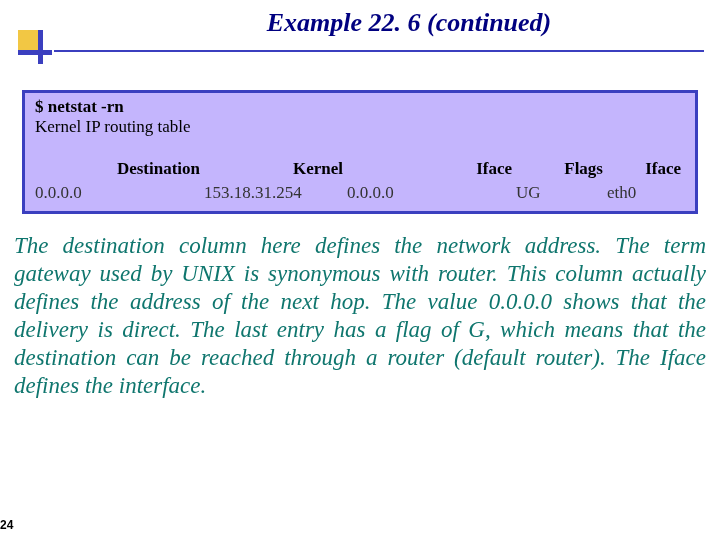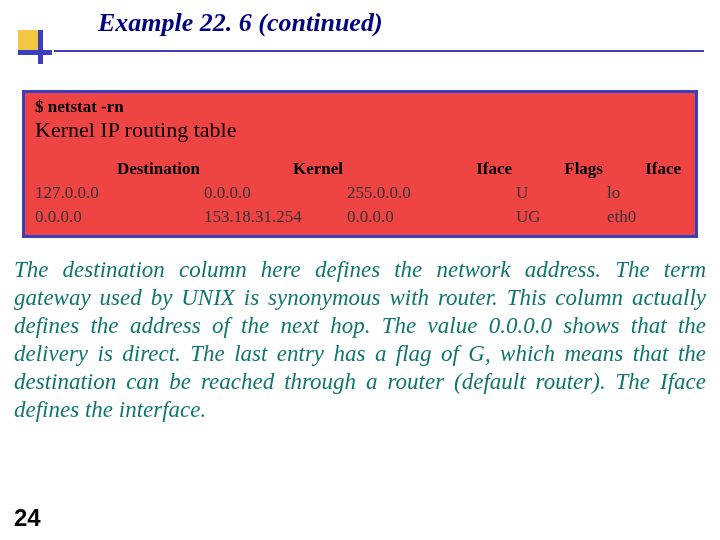--- a/index.html
+++ b/index.html
@@ -9,20 +9,21 @@
     background: #ffffff;
     font-family: "Times New Roman", Times, serif;
     position: relative;
     overflow: hidden;
   }
   .header {
     position: relative;
     height: 72px;
     padding-left: 98px;
     padding-top: 8px;
+    text-align: center;
   }
   .title {
     font-size: 26px;
     font-style: italic;
     font-weight: bold;
     color: #000080;
   }
   .bullet-icon {
     position: absolute;
     left: 18px;
@@ -56,34 +57,34 @@
     left: 54px;
     right: 16px;
     top: 50px;
     height: 2px;
     background: #3b3fbf;
   }
 
   .table-frame {
     margin: 18px 22px 0 22px;
     border: 3px solid #3b3fbf;
-    background: #ef4444;
+    background: #c4b5fd;
     padding: 4px 10px 6px 10px;
   }
   .cmd {
     font-family: "Times New Roman", Times, serif;
     font-weight: bold;
     font-size: 17px;
     color: #000;
   }
   .subcaption {
     font-family: "Times New Roman", Times, serif;
-    font-size: 22px;
+    font-size: 17px;
     color: #000;
-    margin-bottom: 14px;
+    margin-bottom: 20px;
   }
   table {
     width: 100%;
     border-collapse: collapse;
     font-family: "Times New Roman", Times, serif;
     font-size: 17px;
   }
   th {
     text-align: right;
     font-weight: bold;
@@ -104,24 +105,24 @@
     margin: 18px 14px 0 14px;
     font-size: 23px;
     font-style: italic;
     line-height: 1.22;
     text-align: justify;
     color: #0f766e;
   }
 
   .page-num {
     position: absolute;
-    left: 14px;
+    left: 0;
     bottom: 8px;
     font-family: Arial, Helvetica, sans-serif;
-    font-size: 24px;
+    font-size: 12px;
     font-weight: bold;
     color: #000;
   }
 </style>
 </head>
 <body>
 
 <div class="header">
   <div class="bullet-icon">
     <div class="sq-y"></div>
@@ -140,27 +141,20 @@
       <tr>
         <th class="col-dest">Destination</th>
         <th class="col-gw">Kernel</th>
         <th class="col-mask">Iface</th>
         <th class="col-flags">Flags</th>
         <th class="col-iface">Iface</th>
       </tr>
     </thead>
     <tbody>
       <tr>
-        <td>127.0.0.0</td>
-        <td>0.0.0.0</td>
-        <td>255.0.0.0</td>
-        <td>U</td>
-        <td>lo</td>
-      </tr>
-      <tr>
         <td>0.0.0.0</td>
         <td>153.18.31.254</td>
         <td>0.0.0.0</td>
         <td>UG</td>
         <td>eth0</td>
       </tr>
     </tbody>
   </table>
 </div>
 

